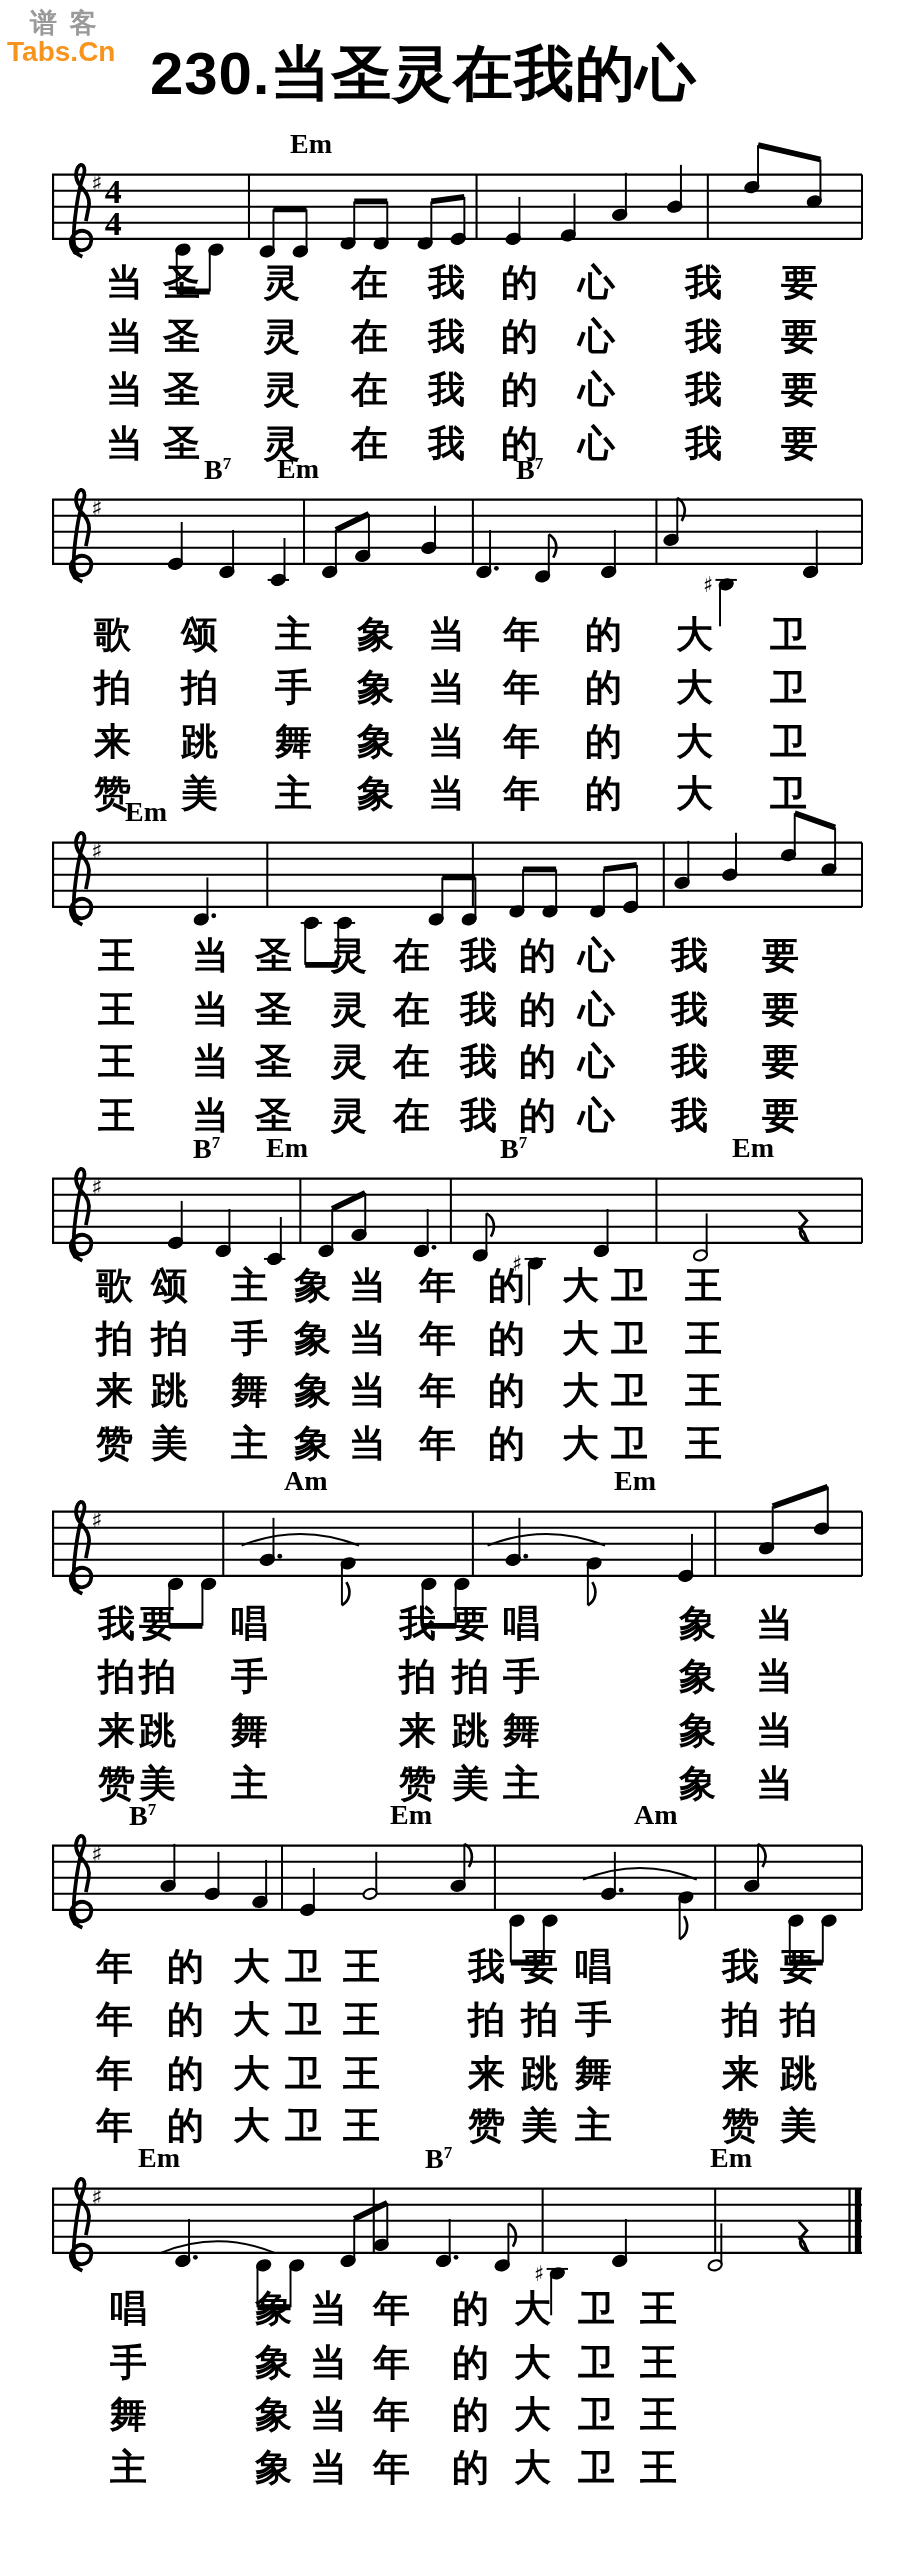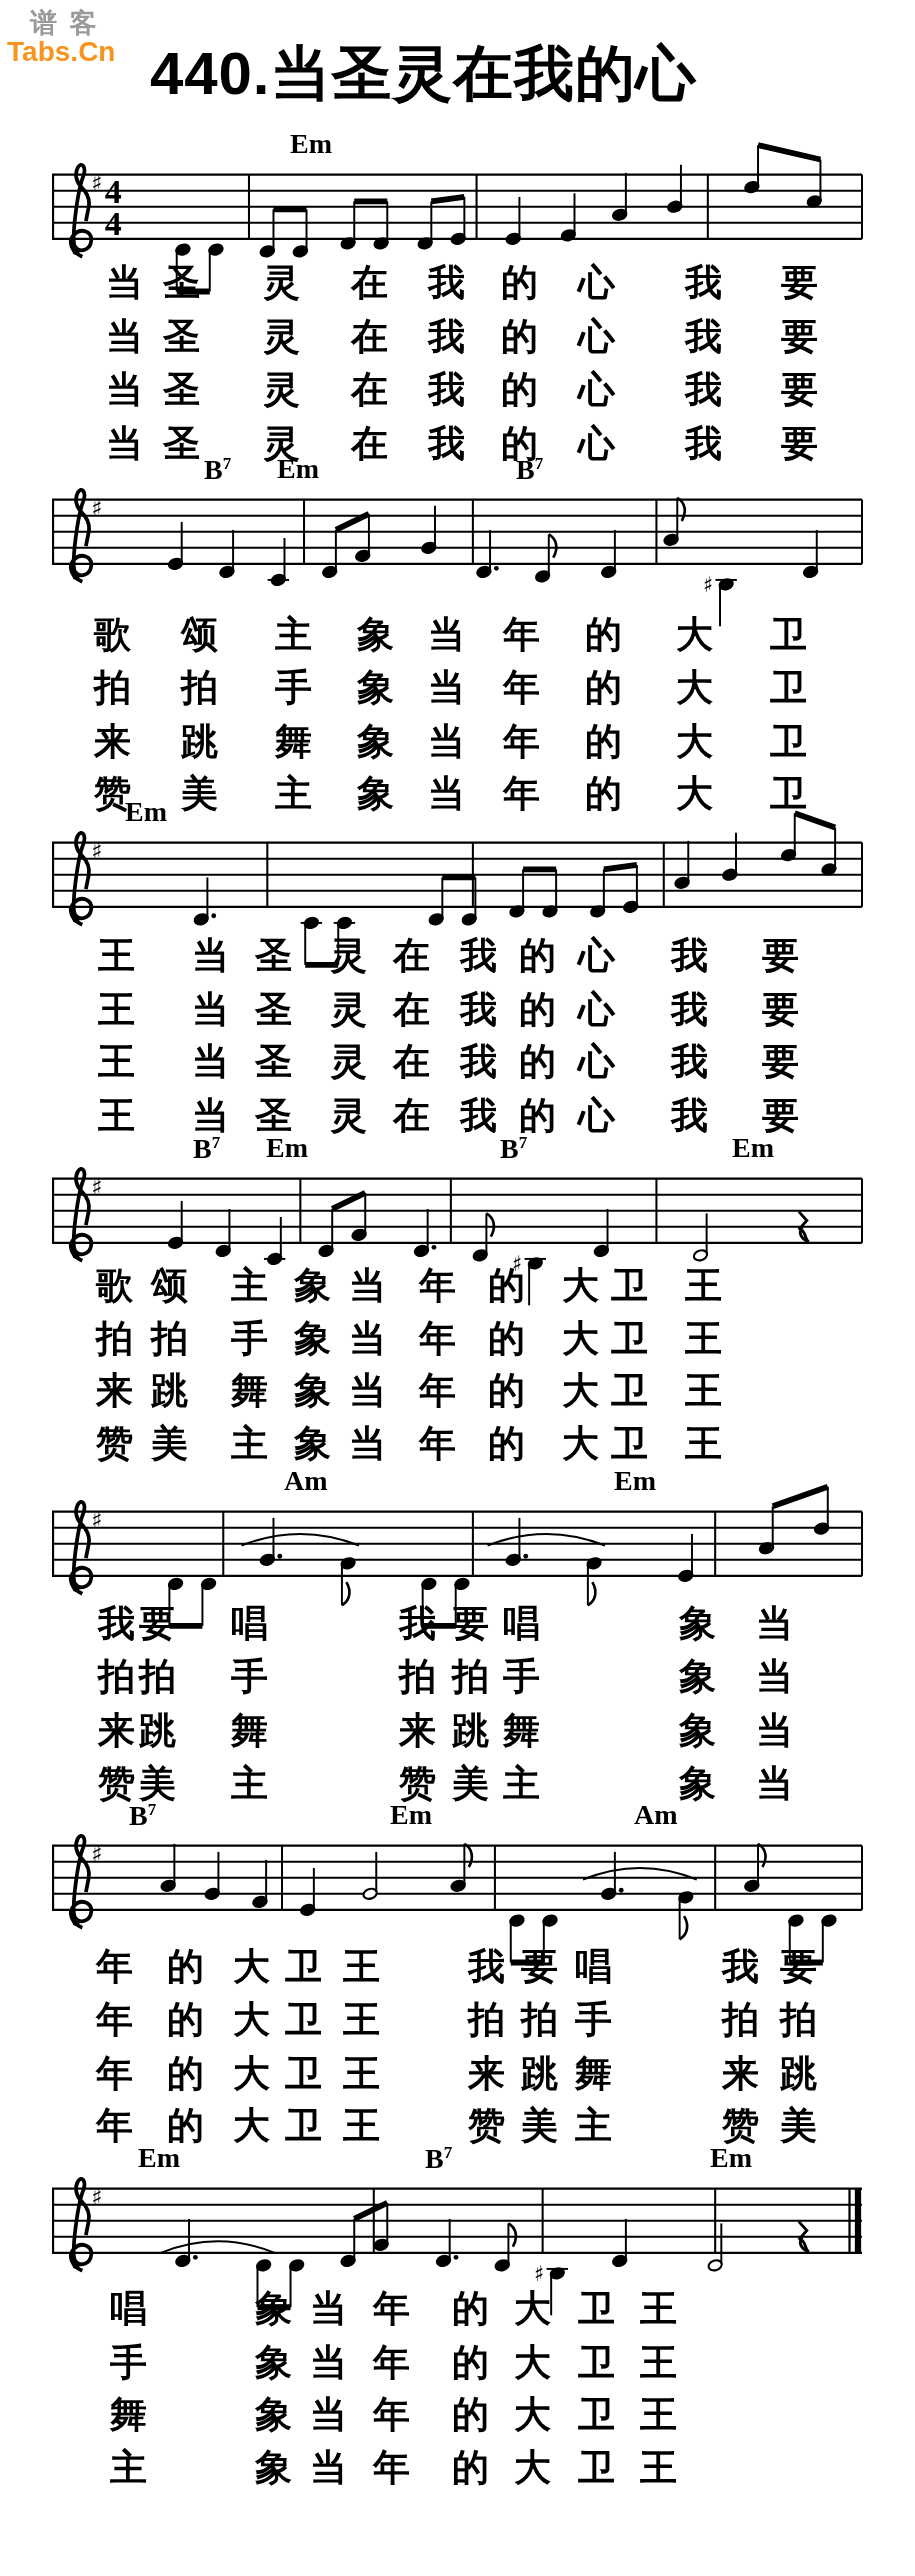--- a/index.html
+++ b/index.html
@@ -16,21 +16,21 @@
   .syl{position:absolute;width:41px;text-align:center;font-size:37px;font-weight:600;
        color:#000;line-height:1;}
   svg.staff{position:absolute;overflow:visible;}
 </style>
 </head>
 <body>
 
 <div class="page">
   <div class="logo-zh" style="color: rgb(154, 154, 154);">谱客</div>
   <div class="logo-en" style="color: rgb(247, 148, 29);">Tabs.Cn</div>
-  <div class="page-title">440.当圣灵在我的心</div>
+  <div class="page-title">230.当圣灵在我的心</div>
 
 <div class="chord" style="left: 290px; top: 130px;">Em</div>
     <svg class="staff" width="810" height="192" viewBox="0 0 908 215" style="left: 52px; top: 121px;">
       <line x1="0" x2="908" y1="60" y2="60" stroke="#000000" stroke-width="2.3"></line>
       <line x1="0" x2="908" y1="78" y2="78" stroke="#000000" stroke-width="2.3"></line>
       <line x1="0" x2="908" y1="96" y2="96" stroke="#000000" stroke-width="2.3"></line>
       <line x1="0" x2="908" y1="114" y2="114" stroke="#000000" stroke-width="2.3"></line>
       <line x1="0" x2="908" y1="132" y2="132" stroke="#000000" stroke-width="2.3"></line>
       <line x1="1.2" x2="1.2" y1="60" y2="132" stroke="#000000" stroke-width="2.4"></line>
       <line x1="220.79500000000002" x2="220.79500000000002" y1="60" y2="132" stroke="#000000" stroke-width="2.3"></line>

